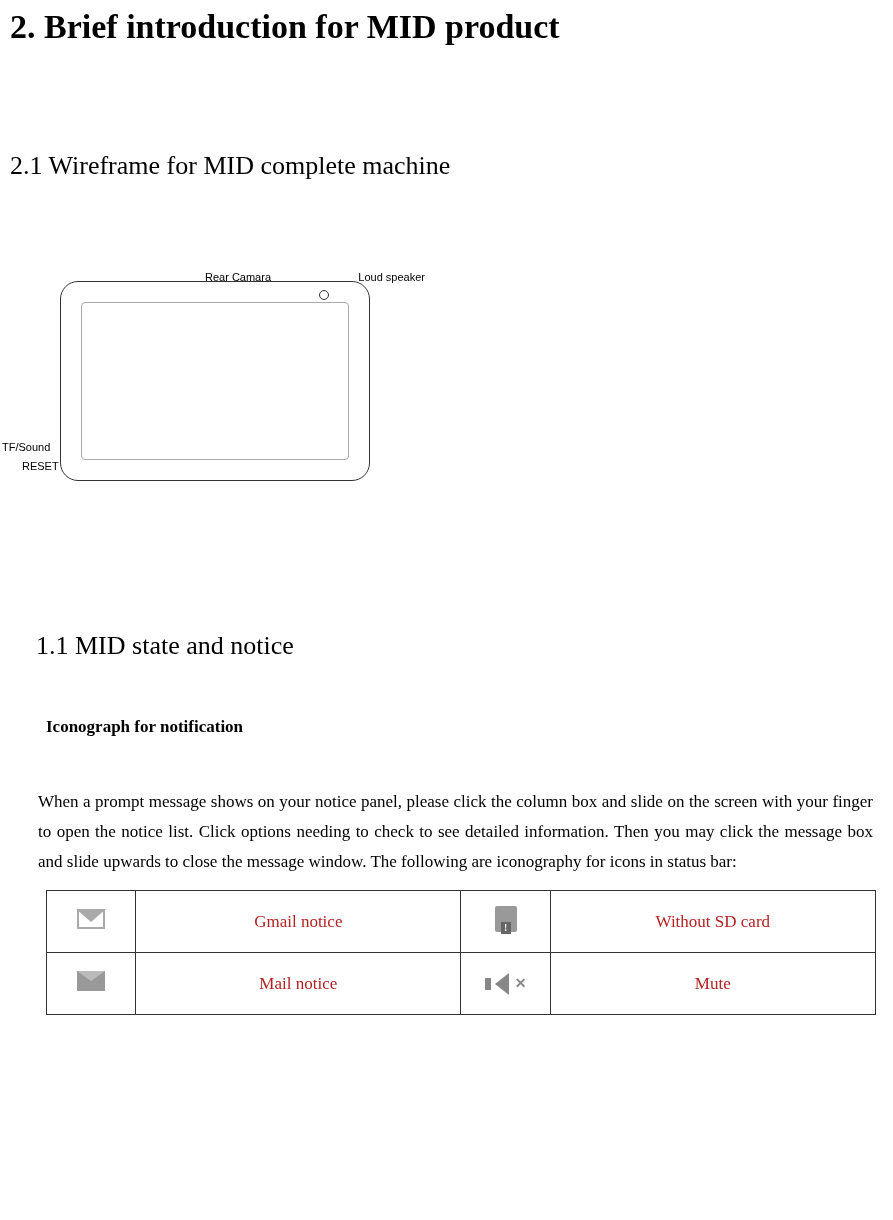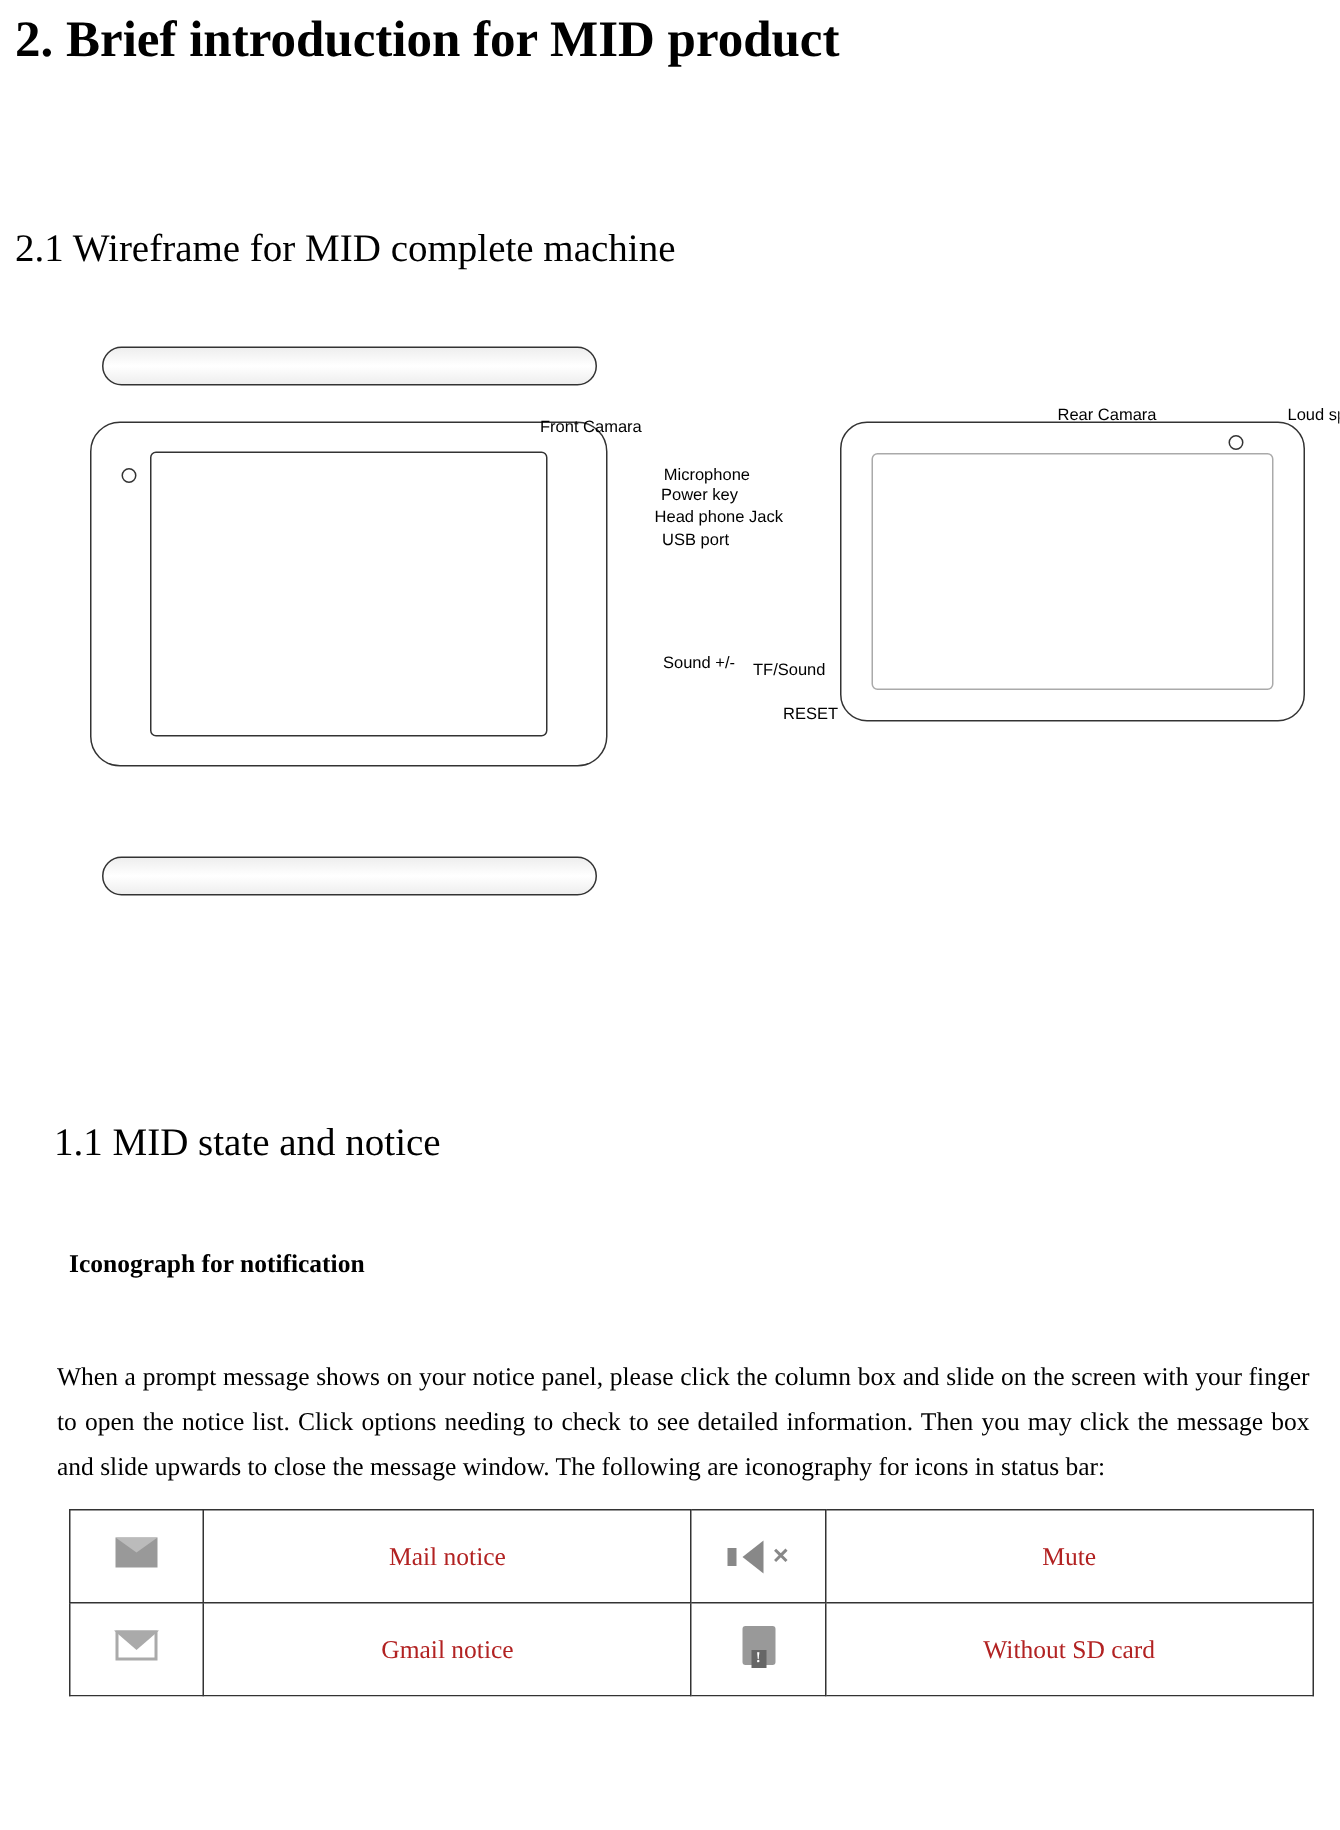--- a/index.html
+++ b/index.html
@@ -121,21 +121,21 @@
     }
     .label-front-camera { top: 48px; left: 300px; }
     .label-microphone { top: 80px; right: -60px; }
     .label-power { top: 93px; right: -52px; }
     .label-headphone { top: 108px; right: -82px; }
     .label-usb { top: 123px; right: -46px; }
     .label-sound { top: 205px; right: -50px; }
     .label-rear-camera { top: 40px; left: 145px; }
     .label-loud-speaker { top: 40px; right: -55px; }
     .label-tf-micro { top: 210px; left: -58px; }
-    .label-reset { top: 239px; left: -38px; }
+    .label-reset { top: 229px; left: -38px; }
     .iconograph-heading {
       font-size: 17px;
       font-weight: bold;
       margin-top: 56px;
       margin-left: 36px;
     }
     .paragraph {
       font-size: 17px;
       margin-top: 50px;
       margin-left: 28px;
@@ -247,71 +247,57 @@
     }
   </style>
 </head>
 <body>
 
 <div class="section-heading">2. Brief introduction for MID product</div>
 
 <div class="subsection-heading">2.1 Wireframe for MID complete machine</div>
 
 <div class="wireframe-container">
-  <div class="wireframe-left">
-    <div class="tablet-top"></div>
-    <div class="tablet-front">
-      <div class="tablet-camera"></div>
-      <div class="tablet-screen"></div>
-    </div>
-    <div class="tablet-bottom"></div>
-    <div class="wireframe-label label-front-camera">Front Camara</div>
-    <div class="wireframe-label label-microphone">Microphone</div>
-    <div class="wireframe-label label-power">Power key</div>
-    <div class="wireframe-label label-headphone">Head phone Jack</div>
-    <div class="wireframe-label label-usb">USB port</div>
-    <div class="wireframe-label label-sound">Sound +/-</div>
-  </div>
   <div class="wireframe-right">
     <div class="tablet-back">
       <div class="tablet-back-camera"></div>
     </div>
     <div class="wireframe-label label-rear-camera">Rear Camara</div>
     <div class="wireframe-label label-loud-speaker">Loud speaker</div>
     <div class="wireframe-label label-tf-micro">TF/Sound</div>
     <div class="wireframe-label label-reset">RESET</div>
   </div>
 </div>
 
 <div class="subsection-heading-2">1.1 MID state and notice</div>
 
 <div class="iconograph-heading">Iconograph for notification</div>
 
 <div class="paragraph">When a prompt message shows on your notice panel, please click the column box and slide on the screen with your finger to open the notice list. Click options needing to check to see detailed information. Then you may click the message box and slide upwards to close the message window. The following are iconography for icons in status bar:</div>
 
 <table class="icon-table">
   <tbody>
       <tr>
+    <td class="icon-cell">
+      <span class="gmail-icon"></span>
+    </td>
+    <td class="desc-cell">Gmail notice</td>
+    <td class="icon-cell">
+      <span class="sd-icon"></span>
+    </td>
+    <td class="desc-cell">Without SD card</td>
+  </tr>
+  <tr>
     <td class="icon-cell">
       <span class="mail-icon"></span>
     </td>
     <td class="desc-cell">Mail notice</td>
     <td class="icon-cell">
       <span class="mute-icon">
         <span class="speaker-box"></span>
         <span class="speaker-shape"></span>
         <span class="mute-x">✕</span>
       </span>
     </td>
     <td class="desc-cell">Mute</td>
   </tr>
-  <tr>
-    <td class="icon-cell">
-      <span class="gmail-icon"></span>
-    </td>
-    <td class="desc-cell">Gmail notice</td>
-    <td class="icon-cell">
-      <span class="sd-icon"></span>
-    </td>
-    <td class="desc-cell">Without SD card</td>
-  </tr>
 </tbody>
   </table>
 
 </body></html>

